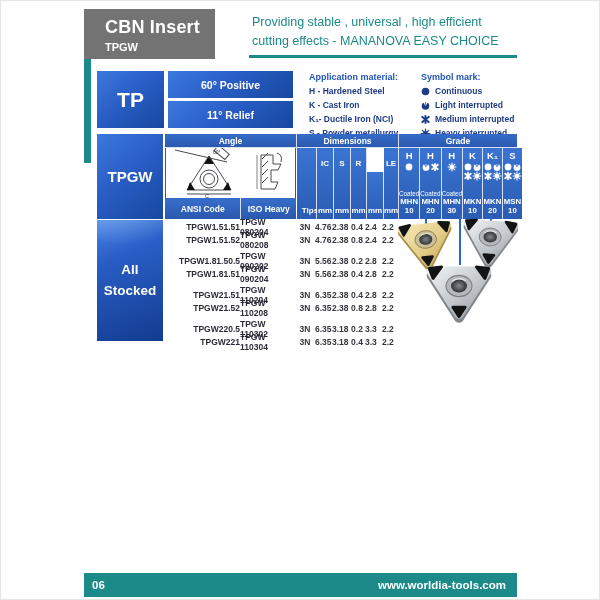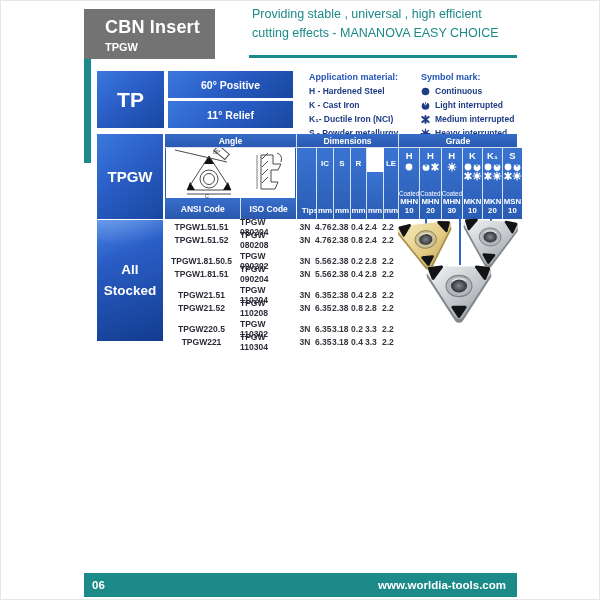--- a/index.html
+++ b/index.html
@@ -7,21 +7,21 @@
   body { font-family:"Liberation Sans", sans-serif; }
   .page { position:relative; width:600px; height:600px; background:#fff;
           border:1px solid #e6e6e6; overflow:hidden; }
 
   
   .brand-box { position:absolute; left:83px; top:8px; width:131px; height:50px;
                background:#737373; color:#fff; padding:8px 0 0 21px; }
   .brand-title { font-size:18px; font-weight:bold; letter-spacing:.2px; }
   .brand-code  { font-size:11px; font-weight:bold; margin-top:3px; }
   .teal-strip { position:absolute; left:83px; top:58px; width:7px; height:104px; background:#1b8a88; }
-  .tagline { position:absolute; left:251px; top:4px; width:266px; color:#1b8a88;
+  .tagline { position:absolute; left:251px; top:12px; width:266px; color:#1b8a88;
              font-size:12.5px; line-height:1.55; }
   .tagline-rule { position:absolute; left:248px; top:54px; width:268px; height:3px; background:#1b8a88; }
 
   
   .blue-grad { background:linear-gradient(140deg,#3b79dd 0%, #2a5ec6 45%, #17479f 100%); }
   .tp-box { position:absolute; left:96px; top:70px; width:67px; height:57px;
             color:#fff; font-size:21px; font-weight:bold; display:flex;
             align-items:center; justify-content:center; }
   .tp-angles { position:absolute; left:167px; top:70px; width:125px; height:57px;
                display:flex; flex-direction:column; gap:3px; }
@@ -73,21 +73,21 @@
   .grade-spacer { flex:1; }
   .grade-coated { font-size:6.3px; height:8px; }
   .grade-name, .grade-num { font-size:7.8px; font-weight:bold; line-height:1.15; }
   .grade-num { margin-bottom:3px; }
 
   
   .rows { position:absolute; left:162px; top:219px; width:236px; }
   .row-group { margin-bottom:8px; }
   .row { display:flex; height:13px; align-items:center; font-size:8.5px; font-weight:bold;
          color:#35353d; }
-  .c-ansi { width:77px; text-align:center; color:#2c2c38; }
+  .c-ansi { width:77px; text-align:right; color:#2c2c38; }
   .c-iso  { width:55px; text-align:left; color:#2c2c38; }
   .c-tips { width:20px; text-align:center; }
   .c-num  { width:17px; }
   .c-r    { width:16px; text-align:center; }
 
   
   .stock-box { position:absolute; left:96px; top:219px; width:66px; height:121px;
                background:linear-gradient(160deg,#4a86e8 0%, #2a5ec6 30%, #123c8f 100%);
                color:#fff; font-size:13.5px; font-weight:bold; display:flex; flex-direction:column;
                align-items:center; justify-content:center; line-height:1.5; overflow:hidden; }
@@ -233,21 +233,21 @@
                 <line x1="9" y1="18" x2="15" y2="12"></line>
                 <line x1="9" y1="26" x2="15" y2="20"></line>
                 <line x1="9" y1="34" x2="15" y2="28"></line>
                 <path d="M24 4 q6 2 4 9" fill="none"></path>
                 <line x1="4" y1="6" x2="4" y2="40" stroke-width=".7"></line>
               </g>
             </svg>
           </div>
           <div class="code-labels">
             <div class="code-label ansi">ANSI Code</div>
-            <div class="code-label iso">ISO Code</div>
+            <div class="code-label iso">ISO Heavy</div>
           </div>
         </div>
         <div class="dim-cols" id="dimCols">
             <div class="dim-col" style="width: 20px; padding-left: 7px;">
               <span>Tips</span>
             </div>
             <div class="dim-col" style="width: 17px;">
               <span>IC</span>
               <span>mm</span>
             </div>

